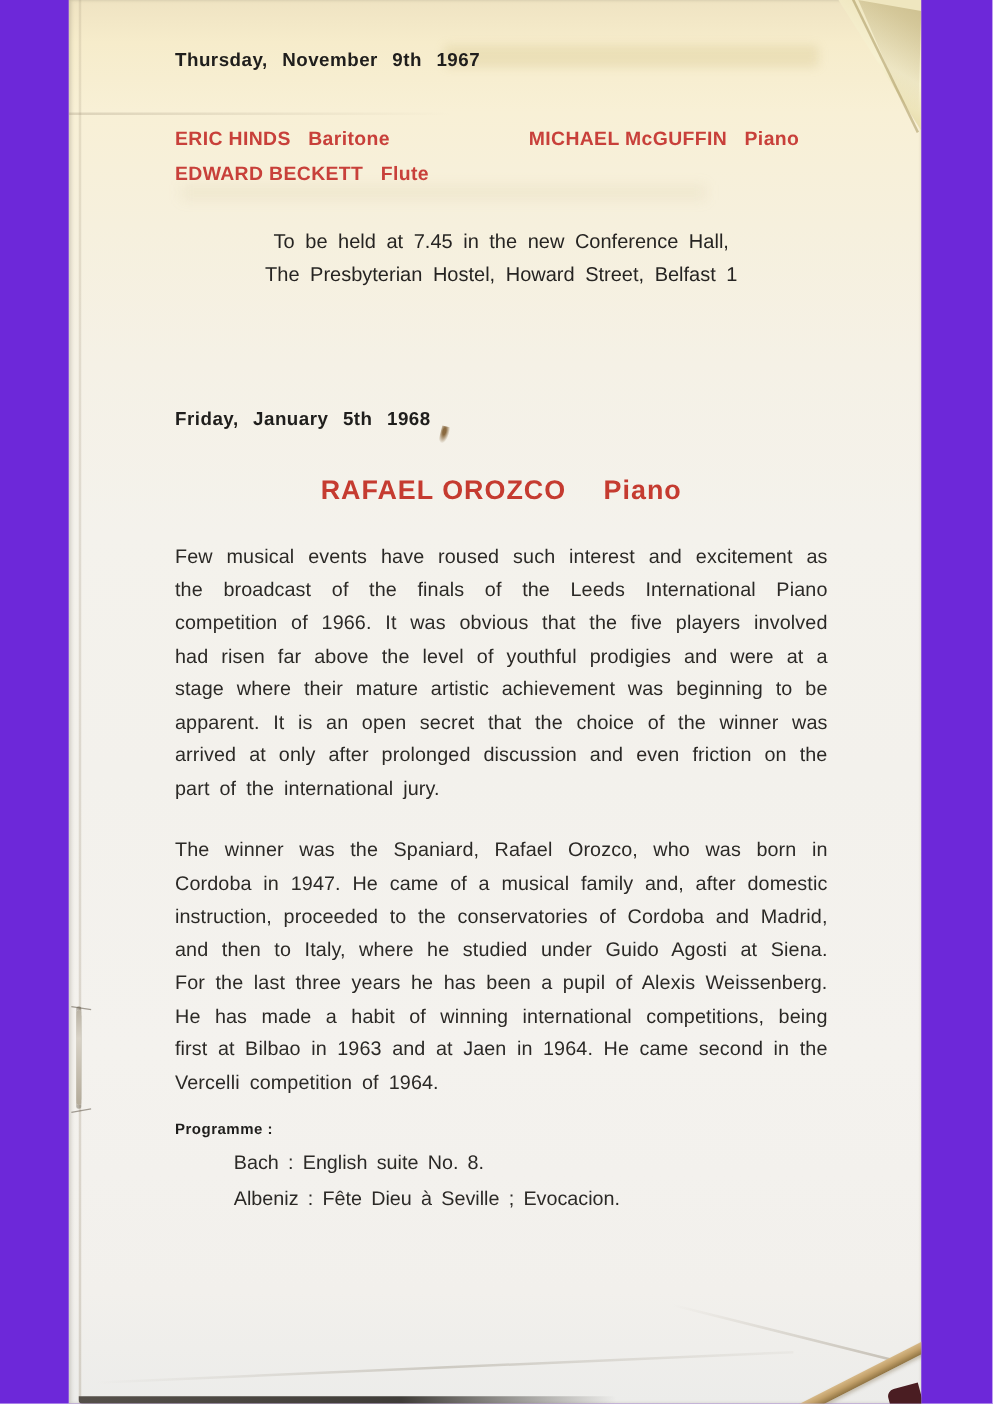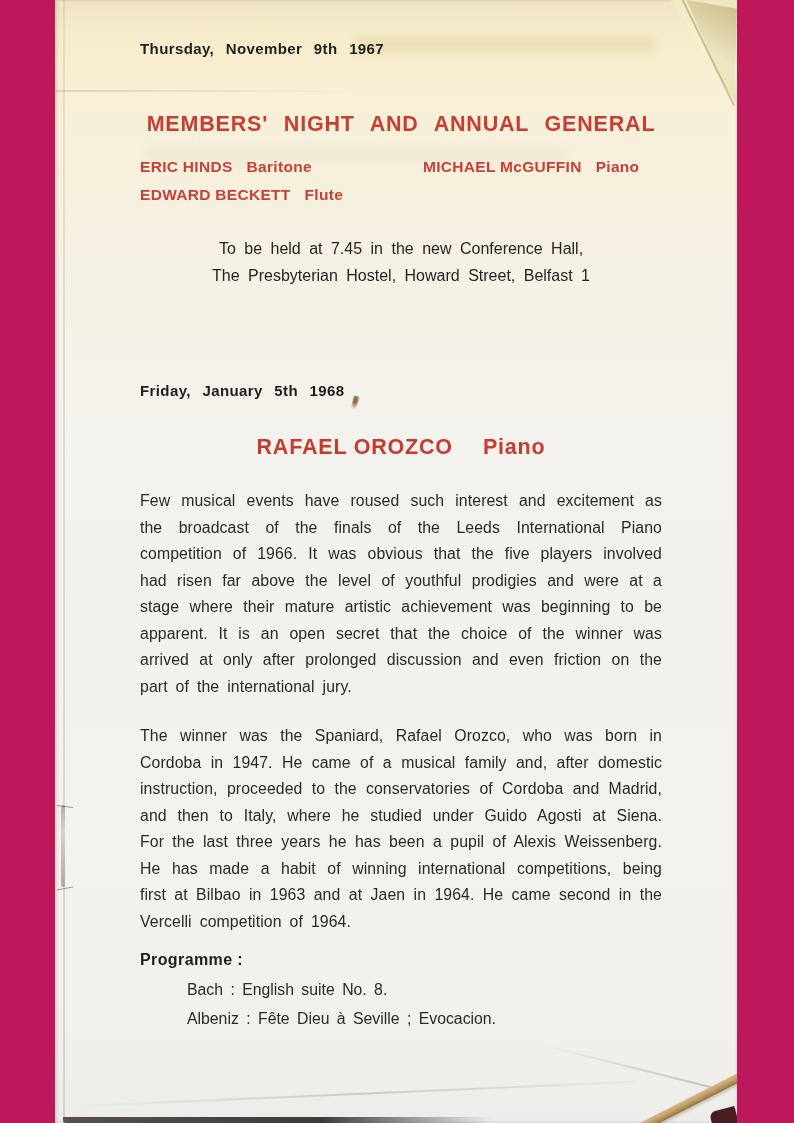--- a/index.html
+++ b/index.html
@@ -8,21 +8,21 @@
     background: #ffffff;
     width: 794px;
     height: 1123px;
     overflow: hidden;
     font-family: "Liberation Sans", "DejaVu Sans", sans-serif;
   }
   .scan-canvas {
     position: relative;
     width: 794px;
     height: 1123px;
-    background: #be185d;
+    background: #6d28d9;
   }
   
   .paper {
     position: absolute;
     left: 55px;
     top: 0;
     width: 682px;
     height: 1123px;
     overflow: hidden;
     background:
@@ -191,21 +191,21 @@
     font-size: 15.8px;
     line-height: 26.5px;
     text-align: justify;
     word-spacing: 3.5px;
     letter-spacing: 0.1px;
     color: #2b2926;
   }
   .body-para + .body-para { margin-top: 23px; }
   .programme-label {
     margin-top: 14px;
-    font-size: 16px;
+    font-size: 12px;
     font-weight: bold;
     letter-spacing: 0.4px;
     color: #1f1e1c;
   }
   .programme-list {
     list-style: none;
     margin: 6px 0 0 0;
     padding: 0 0 0 47px;
     font-size: 15.8px;
     line-height: 29px;
@@ -235,21 +235,20 @@
     <div class="staple-scratch2"></div>
     <div class="pencil"></div>
     <div class="pencil-dark-corner"></div>
     <div class="bottom-edge"></div>
 
     <div class="content">
 
       <div class="date-heading date1">Thursday, November 9th 1967</div>
 
       <div class="main-title">
-        <div>MEMBERS' NIGHT AND ANNUAL GENERAL</div>
       </div>
 
       <div class="performers">
         <div class="performer">
           <span>ERIC HINDS</span><span class="role">Baritone</span>
         </div>
         <div class="performer">
           <span>MICHAEL McGUFFIN</span><span class="role">Piano</span>
         </div>
         <div class="performer">

